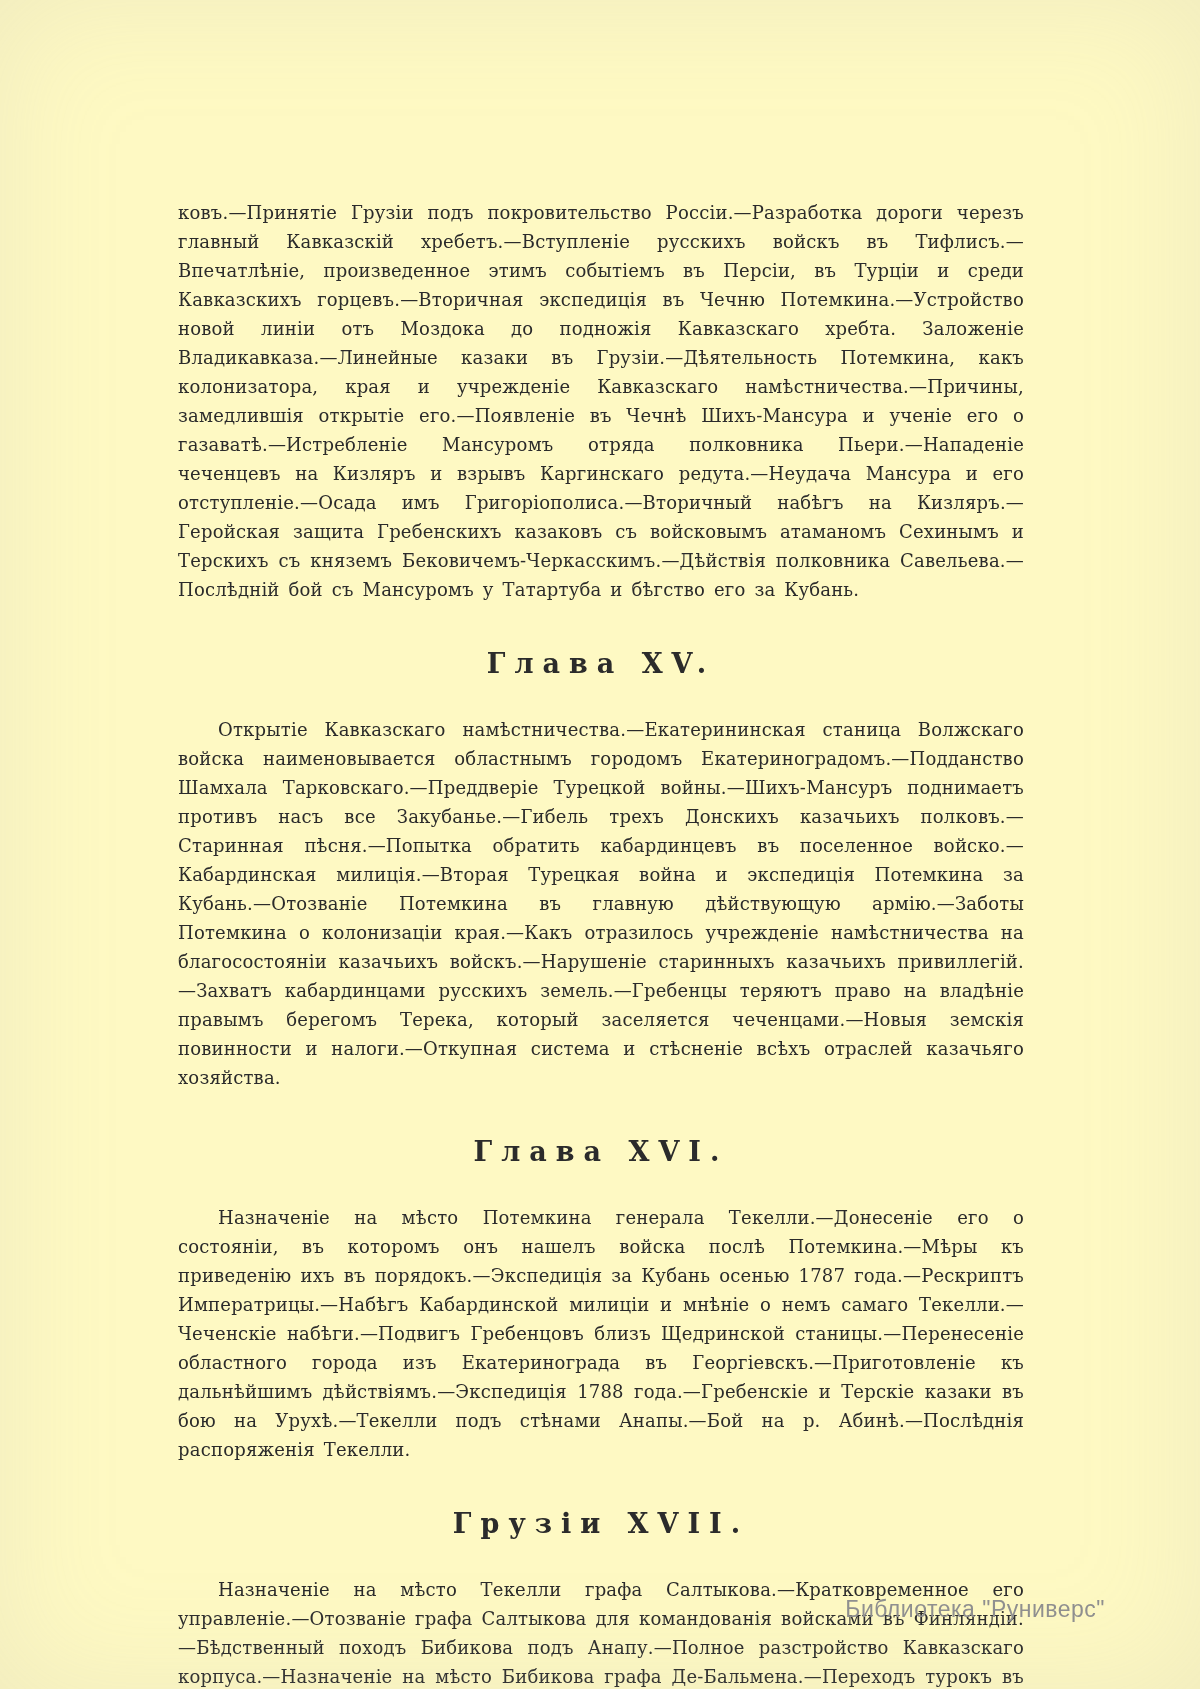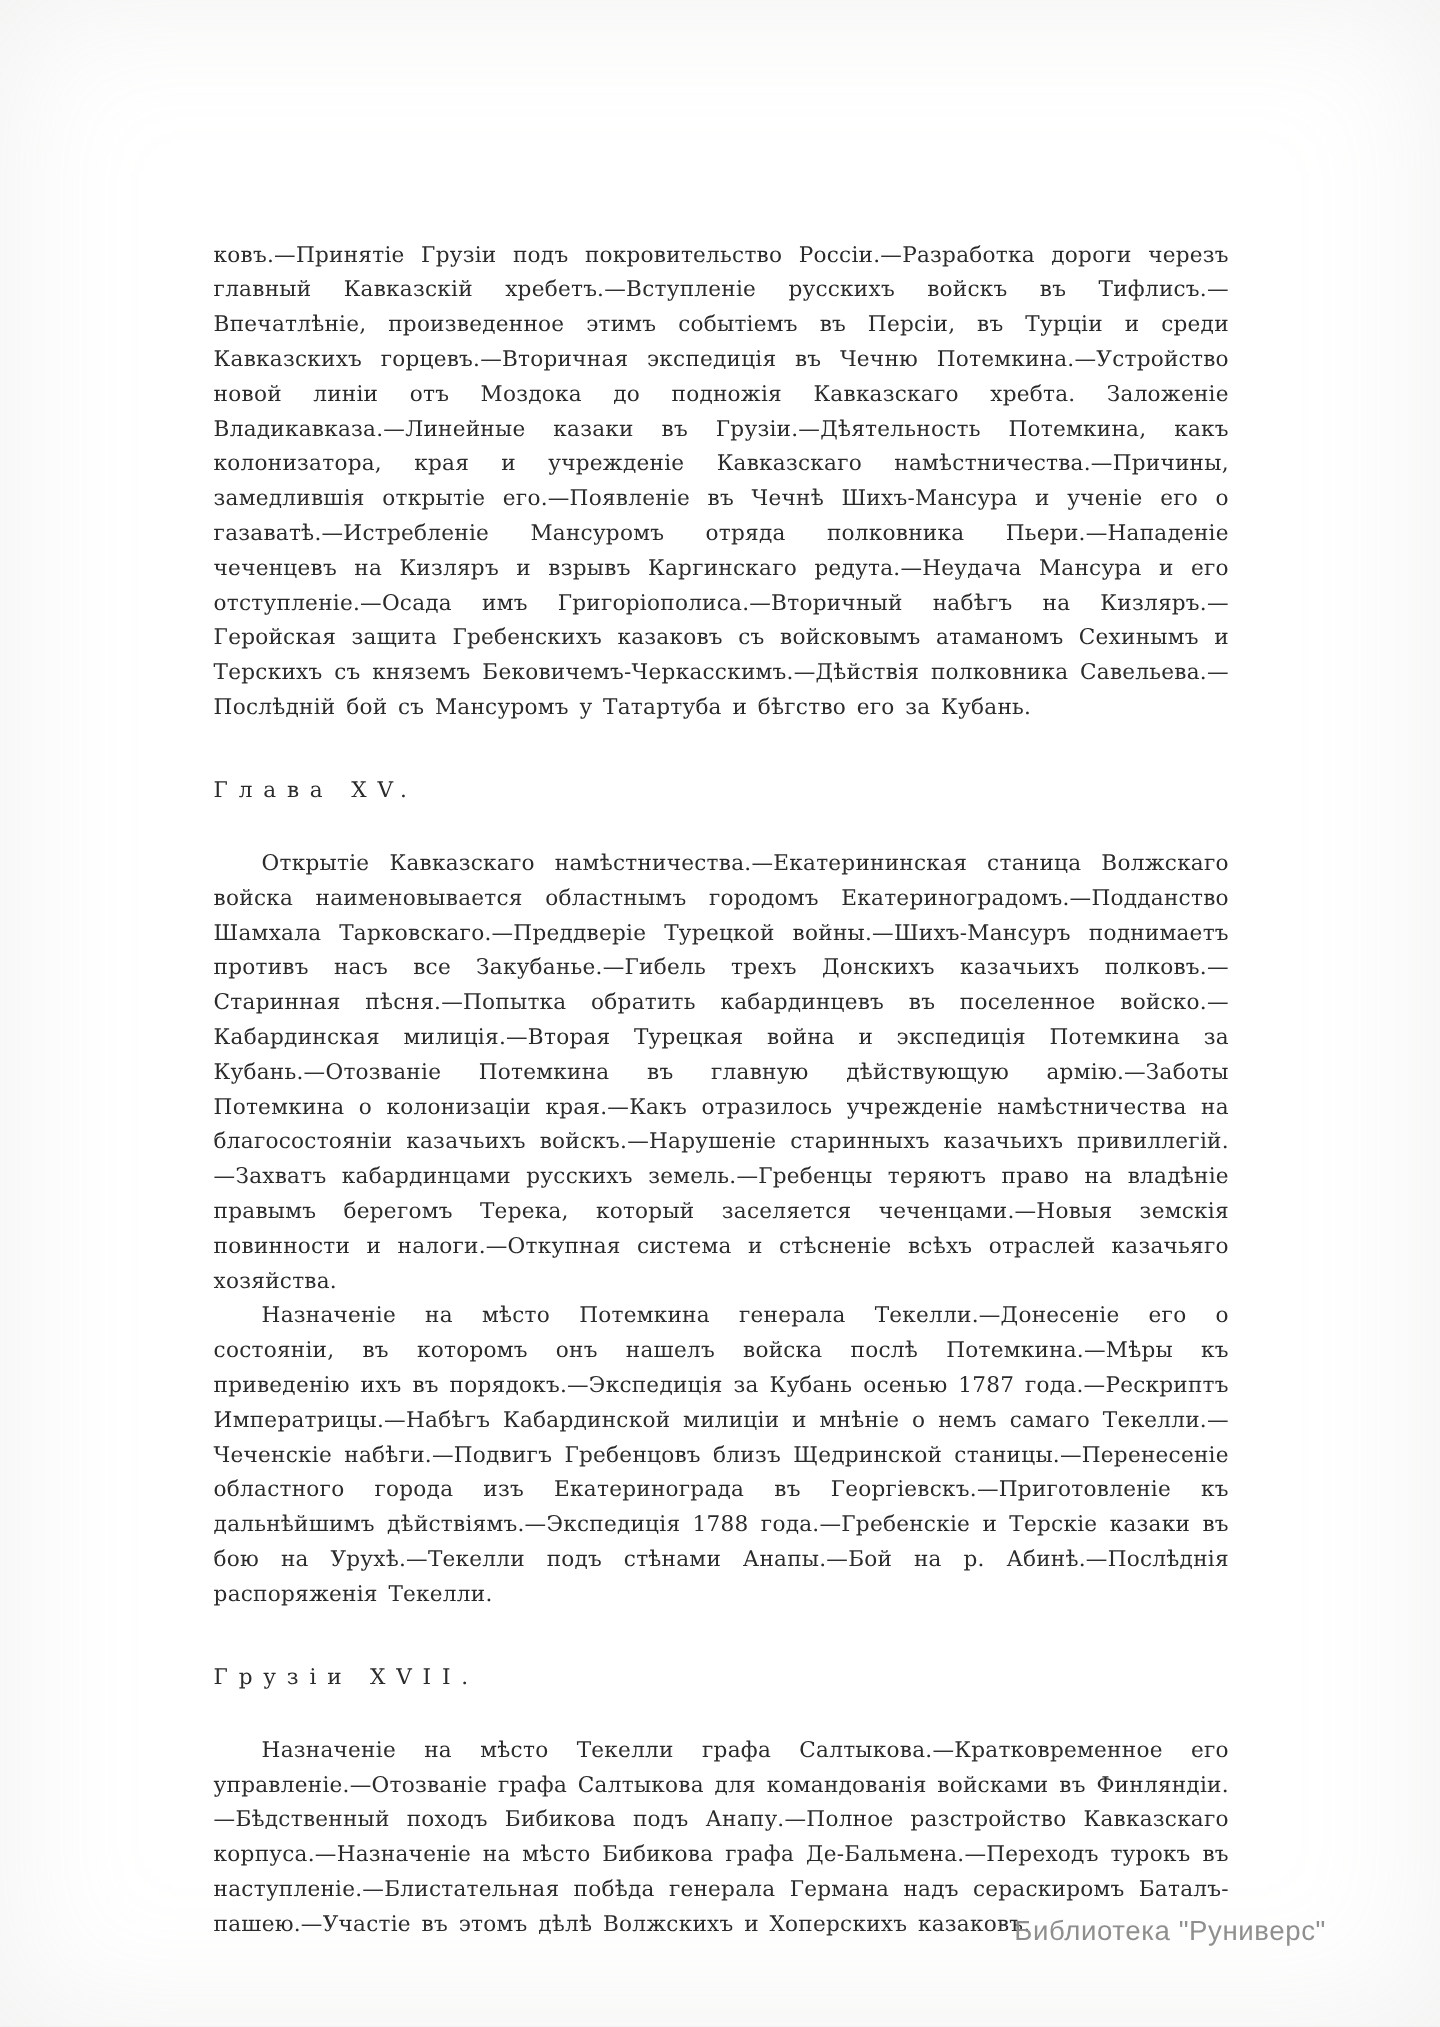--- a/index.html
+++ b/index.html
@@ -5,21 +5,21 @@
   html, body {
     margin: 0;
     padding: 0;
     background: #e8e8e6;
   }
   .page {
     position: relative;
     width: 1200px;
     height: 1689px;
     margin: 0 auto;
-    background: #ffffff;
+    background: #fef9c3;
     overflow: hidden;
     font-family: "DejaVu Serif", "Liberation Serif", serif;
     color: #2b2b2b;
   }
   
   .page::after {
     content: "";
     position: absolute;
     inset: 0;
     pointer-events: none;
@@ -38,23 +38,23 @@
     text-align: justify;
     word-spacing: 3px;
     letter-spacing: 0.2px;
     color: #2b2b2b;
   }
   .para.indent {
     text-indent: 40px;
   }
   .chapter-heading {
     margin: 44px 0 36px 0;
-    font-size: 18px;
-    font-weight: normal;
-    text-align: left;
+    font-size: 27px;
+    font-weight: bold;
+    text-align: center;
     letter-spacing: 9px;
     color: #2b2b2b;
   }
   .watermark {
     position: absolute;
     right: 95px;
     bottom: 66px;
     font-family: "Liberation Sans", "DejaVu Sans", sans-serif;
     font-size: 23px;
     color: #8f8f8f;
@@ -67,20 +67,21 @@
 <div class="page">
 
   <div class="text-block">
 
     <p class="para">ковъ.—Принятіе Грузіи подъ покровительство Россіи.—Разработка дороги черезъ главный Кавказскій хребетъ.—Вступленіе русскихъ войскъ въ Тифлисъ.—Впечатлѣніе, произведенное этимъ событіемъ въ Персіи, въ Турціи и среди Кавказскихъ горцевъ.—Вторичная экспедиція въ Чечню Потемкина.—Устройство новой линіи отъ Моздока до подножія Кавказскаго хребта. Заложеніе Владикавказа.—Линейные казаки въ Грузіи.—Дѣятельность Потемкина, какъ колонизатора, края и учрежденіе Кавказскаго намѣстничества.—Причины, замедлившія открытіе его.—Появленіе въ Чечнѣ Шихъ-Мансура и ученіе его о газаватѣ.—Истребленіе Мансуромъ отряда полковника Пьери.—Нападеніе чеченцевъ на Кизляръ и взрывъ Каргинскаго редута.—Неудача Мансура и его отступленіе.—Осада имъ Григоріополиса.—Вторичный набѣгъ на Кизляръ.—Геройская защита Гребенскихъ казаковъ съ войсковымъ атаманомъ Сехинымъ и Терскихъ съ княземъ Бековичемъ-Черкасскимъ.—Дѣйствія полковника Савельева.—Послѣдній бой съ Мансуромъ у Татартуба и бѣгство его за Кубань.</p>
 
     <h2 class="chapter-heading">Глава XV.</h2>
 
     <p class="para indent">Открытіе Кавказскаго намѣстничества.—Екатерининская станица Волжскаго войска наименовывается областнымъ городомъ Екатериноградомъ.—Подданство Шамхала Тарковскаго.—Преддверіе Турецкой войны.—Шихъ-Мансуръ поднимаетъ противъ насъ все Закубанье.—Гибель трехъ Донскихъ казачьихъ полковъ.—Старинная пѣсня.—Попытка обратить кабардинцевъ въ поселенное войско.—Кабардинская милиція.—Вторая Турецкая война и экспедиція Потемкина за Кубань.—Отозваніе Потемкина въ главную дѣйствующую армію.—Заботы Потемкина о колонизаціи края.—Какъ отразилось учрежденіе намѣстничества на благосостояніи казачьихъ войскъ.—Нарушеніе старинныхъ казачьихъ привиллегій.—Захватъ кабардинцами русскихъ земель.—Гребенцы теряютъ право на владѣніе правымъ берегомъ Терека, который заселяется чеченцами.—Новыя земскія повинности и налоги.—Откупная система и стѣсненіе всѣхъ отраслей казачьяго хозяйства.</p>
 
+    <h2 class="chapter-heading">Глава XVI.</h2>
 
     <p class="para indent">Назначеніе на мѣсто Потемкина генерала Текелли.—Донесеніе его о состояніи, въ которомъ онъ нашелъ войска послѣ Потемкина.—Мѣры къ приведенію ихъ въ порядокъ.—Экспедиція за Кубань осенью 1787 года.—Рескриптъ Императрицы.—Набѣгъ Кабардинской милиціи и мнѣніе о немъ самаго Текелли.—Чеченскіе набѣги.—Подвигъ Гребенцовъ близъ Щедринской станицы.—Перенесеніе областного города изъ Екатеринограда въ Георгіевскъ.—Приготовленіе къ дальнѣйшимъ дѣйствіямъ.—Экспедиція 1788 года.—Гребенскіе и Терскіе казаки въ бою на Урухѣ.—Текелли подъ стѣнами Анапы.—Бой на р. Абинѣ.—Послѣднія распоряженія Текелли.</p>
 
     <h2 class="chapter-heading">Грузіи XVII.</h2>
 
     <p class="para indent">Назначеніе на мѣсто Текелли графа Салтыкова.—Кратковременное его управленіе.—Отозваніе графа Салтыкова для командованія войсками въ Финляндіи.—Бѣдственный походъ Бибикова подъ Анапу.—Полное разстройство Кавказскаго корпуса.—Назначеніе на мѣсто Бибикова графа Де-Бальмена.—Переходъ турокъ въ наступленіе.—Блистательная побѣда генерала Германа надъ сераскиромъ Баталъ-пашею.—Участіе въ этомъ дѣлѣ Волжскихъ и Хоперскихъ казаковъ.</p>
 
   </div>
 
   <div class="watermark">Библиотека "Руниверс"</div>

